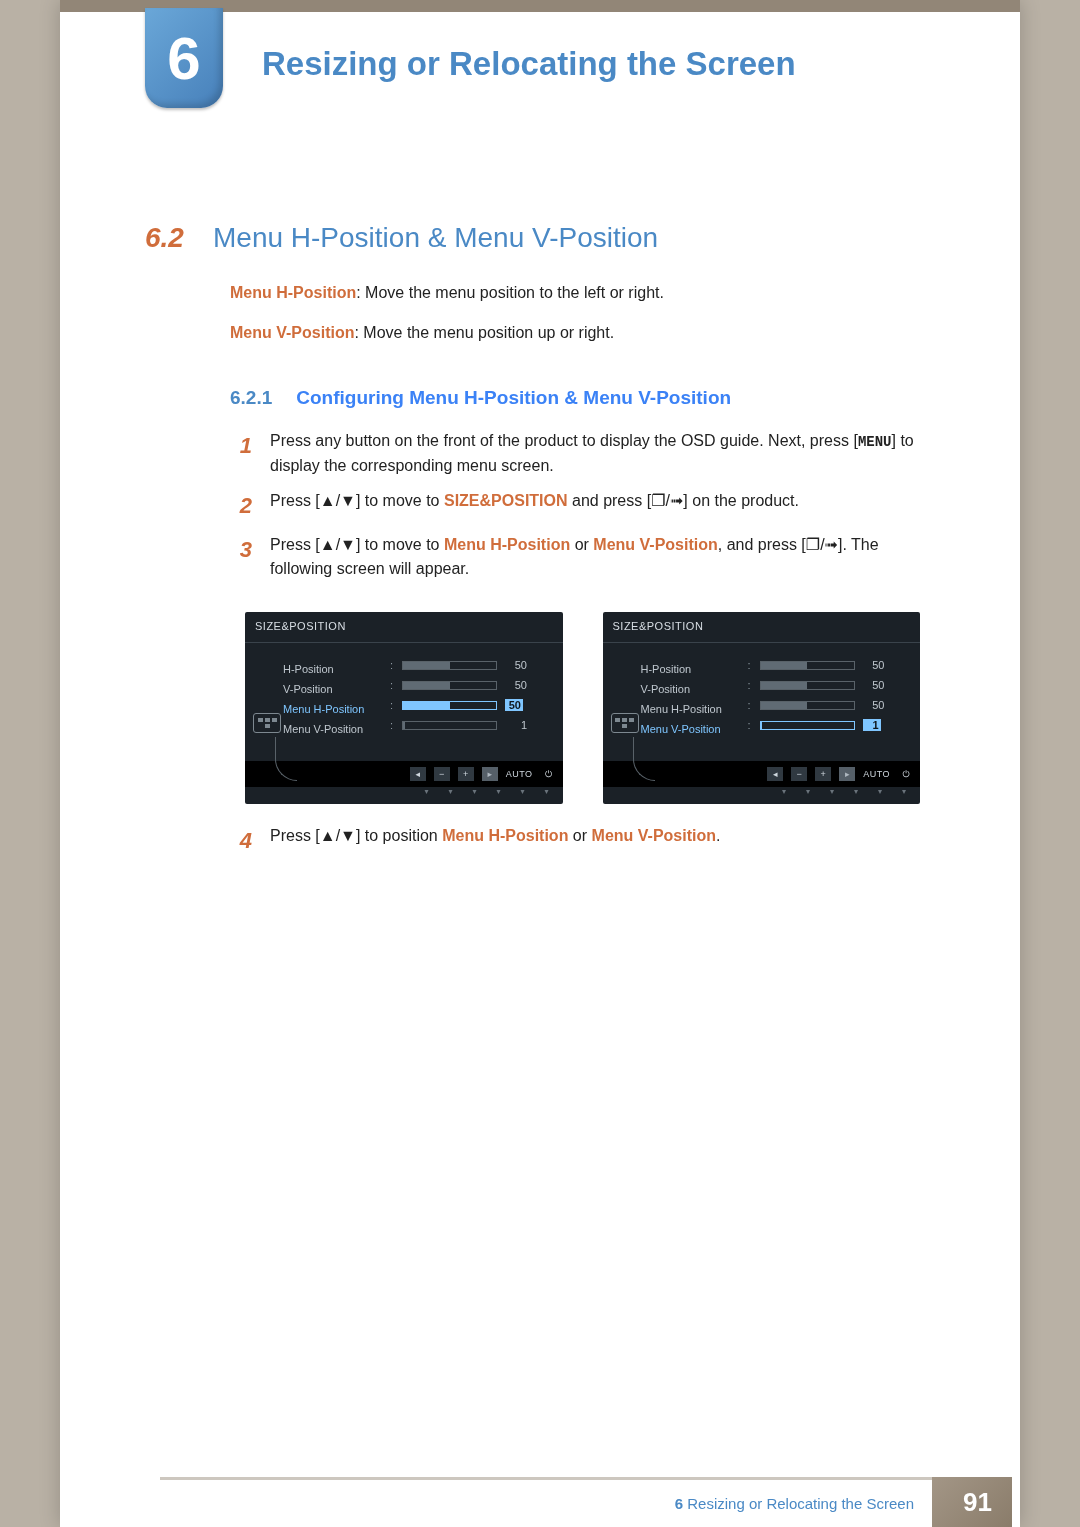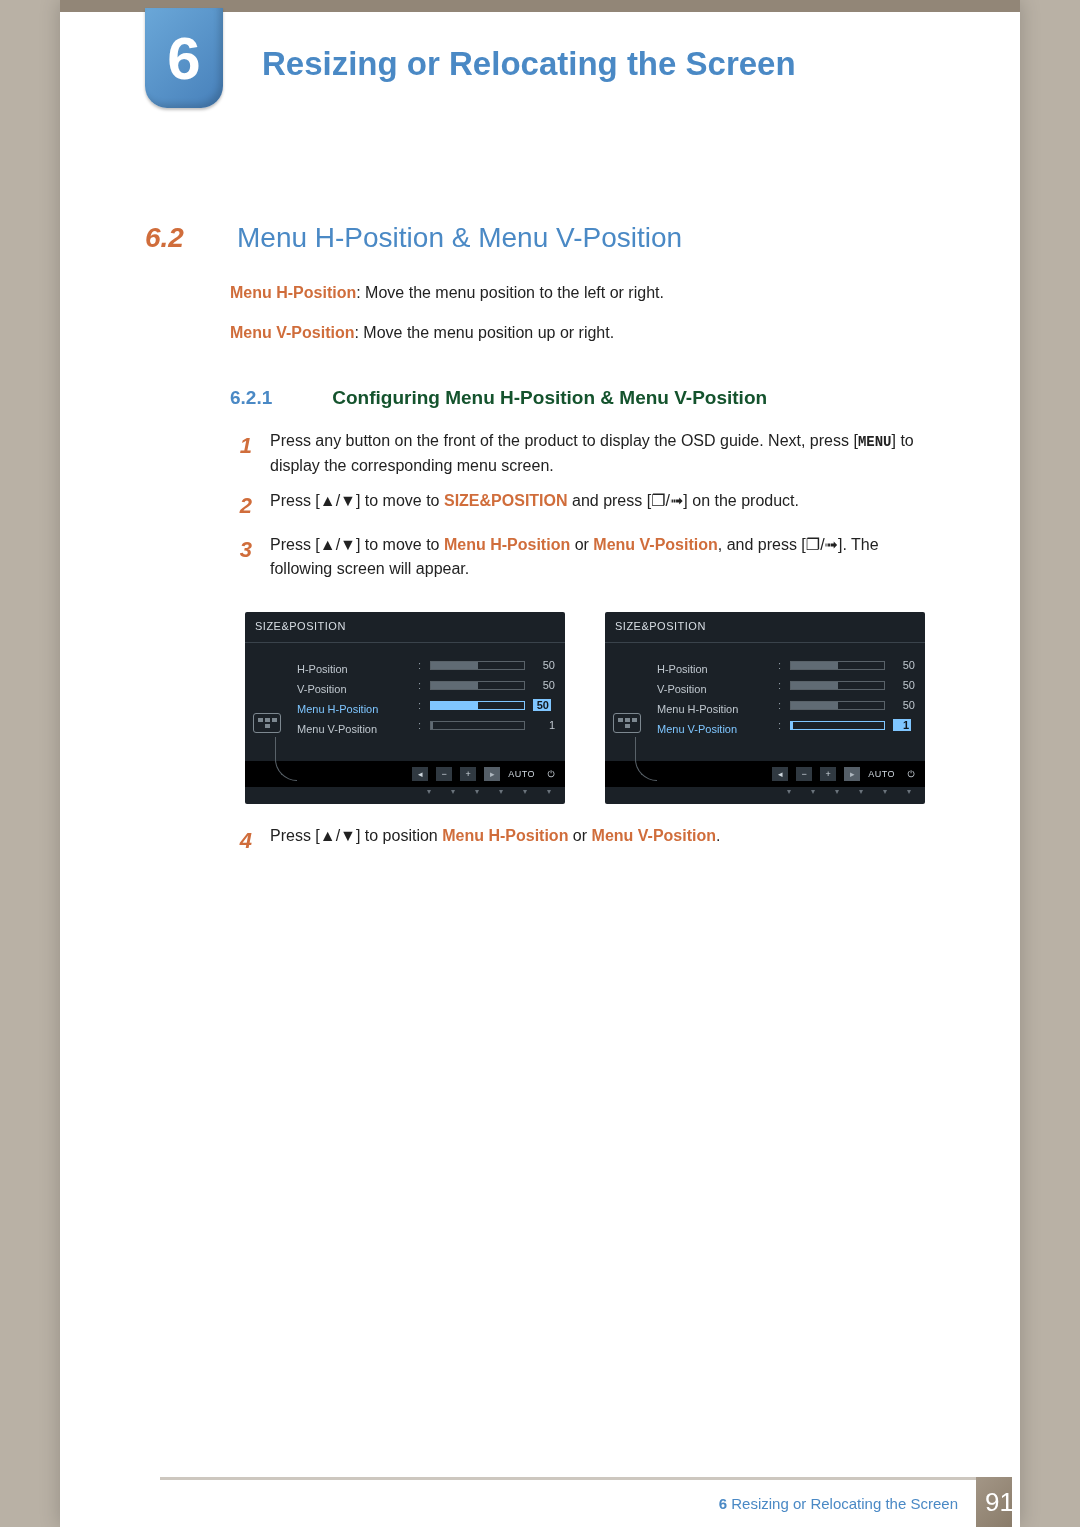--- a/index.html
+++ b/index.html
@@ -56,21 +56,21 @@
     color: #4a89c5;
   }
 
   
   .section {
     padding: 60px 100px 0 85px;
   }
   .section-row {
     display: flex;
     align-items: baseline;
-    gap: 40px;
+    gap: 16px;
     margin-top: 40px;
   }
   .sec-num {
     color: #d06d3b;
     font-size: 28px;
     font-weight: 700;
     min-width: 52px;
     font-style: italic;
   }
   .sec-title {
@@ -85,21 +85,21 @@
   }
   .desc .hl { color: #d06d3b; font-weight: 700; }
 
   .subsec-row {
     display:flex;
     align-items: baseline;
     gap: 24px;
     margin: 45px 0 20px 85px;
   }
   .sub-num { color: #4a89c5; font-size: 19px; font-weight: 700; }
-  .sub-title{ color: #14532d; font-size: 19px; font-weight: 700; margin-left: 36px; }
+  .sub-title{ color: #3b82f6; font-size: 19px; font-weight: 700; }
 
   .steps { margin-left: 85px; }
   .step {
     display: flex;
     gap: 18px;
     margin-top: 10px;
     font-size: 16px;
     line-height: 1.55;
   }
   .step-n {
@@ -138,21 +138,21 @@
   .osd-title {
     padding: 8px 10px 10px 10px;
     font-size: 11px;
     color: #d8dee4;
     border-bottom: 1px solid #3a434b;
     letter-spacing: .5px;
   }
   .osd-body {
     display:flex;
     padding: 12px 10px 22px 8px;
-    gap: 16px;
+    gap: 2px;
     position: relative;
   }
   .osd-icon {
     width: 28px;
     height: 20px;
     border: 1px solid #7d8890;
     border-radius: 3px;
     margin-top: 58px;
     display:flex;
     flex-wrap:wrap;
@@ -229,25 +229,25 @@
     flex:1;
     border-top: 3px solid #cdc7bf;
     display:flex;
     align-items:center;
     justify-content:flex-end;
     padding-right: 18px;
     color:#4a89c5;
     font-size:15px;
   }
   .footer-page {
-    width: 36px;
+    width: 80px;
     background: linear-gradient(135deg,#a39686,#8a7c6a);
     color:#fff;
     font-size:26px;
-    font-weight:400;
+    font-weight:700;
     display:flex;
     align-items:center;
     justify-content:center;
     padding-left:11px;
   }
 </style>
 </head>
 <body>
 
 <div class="page">

